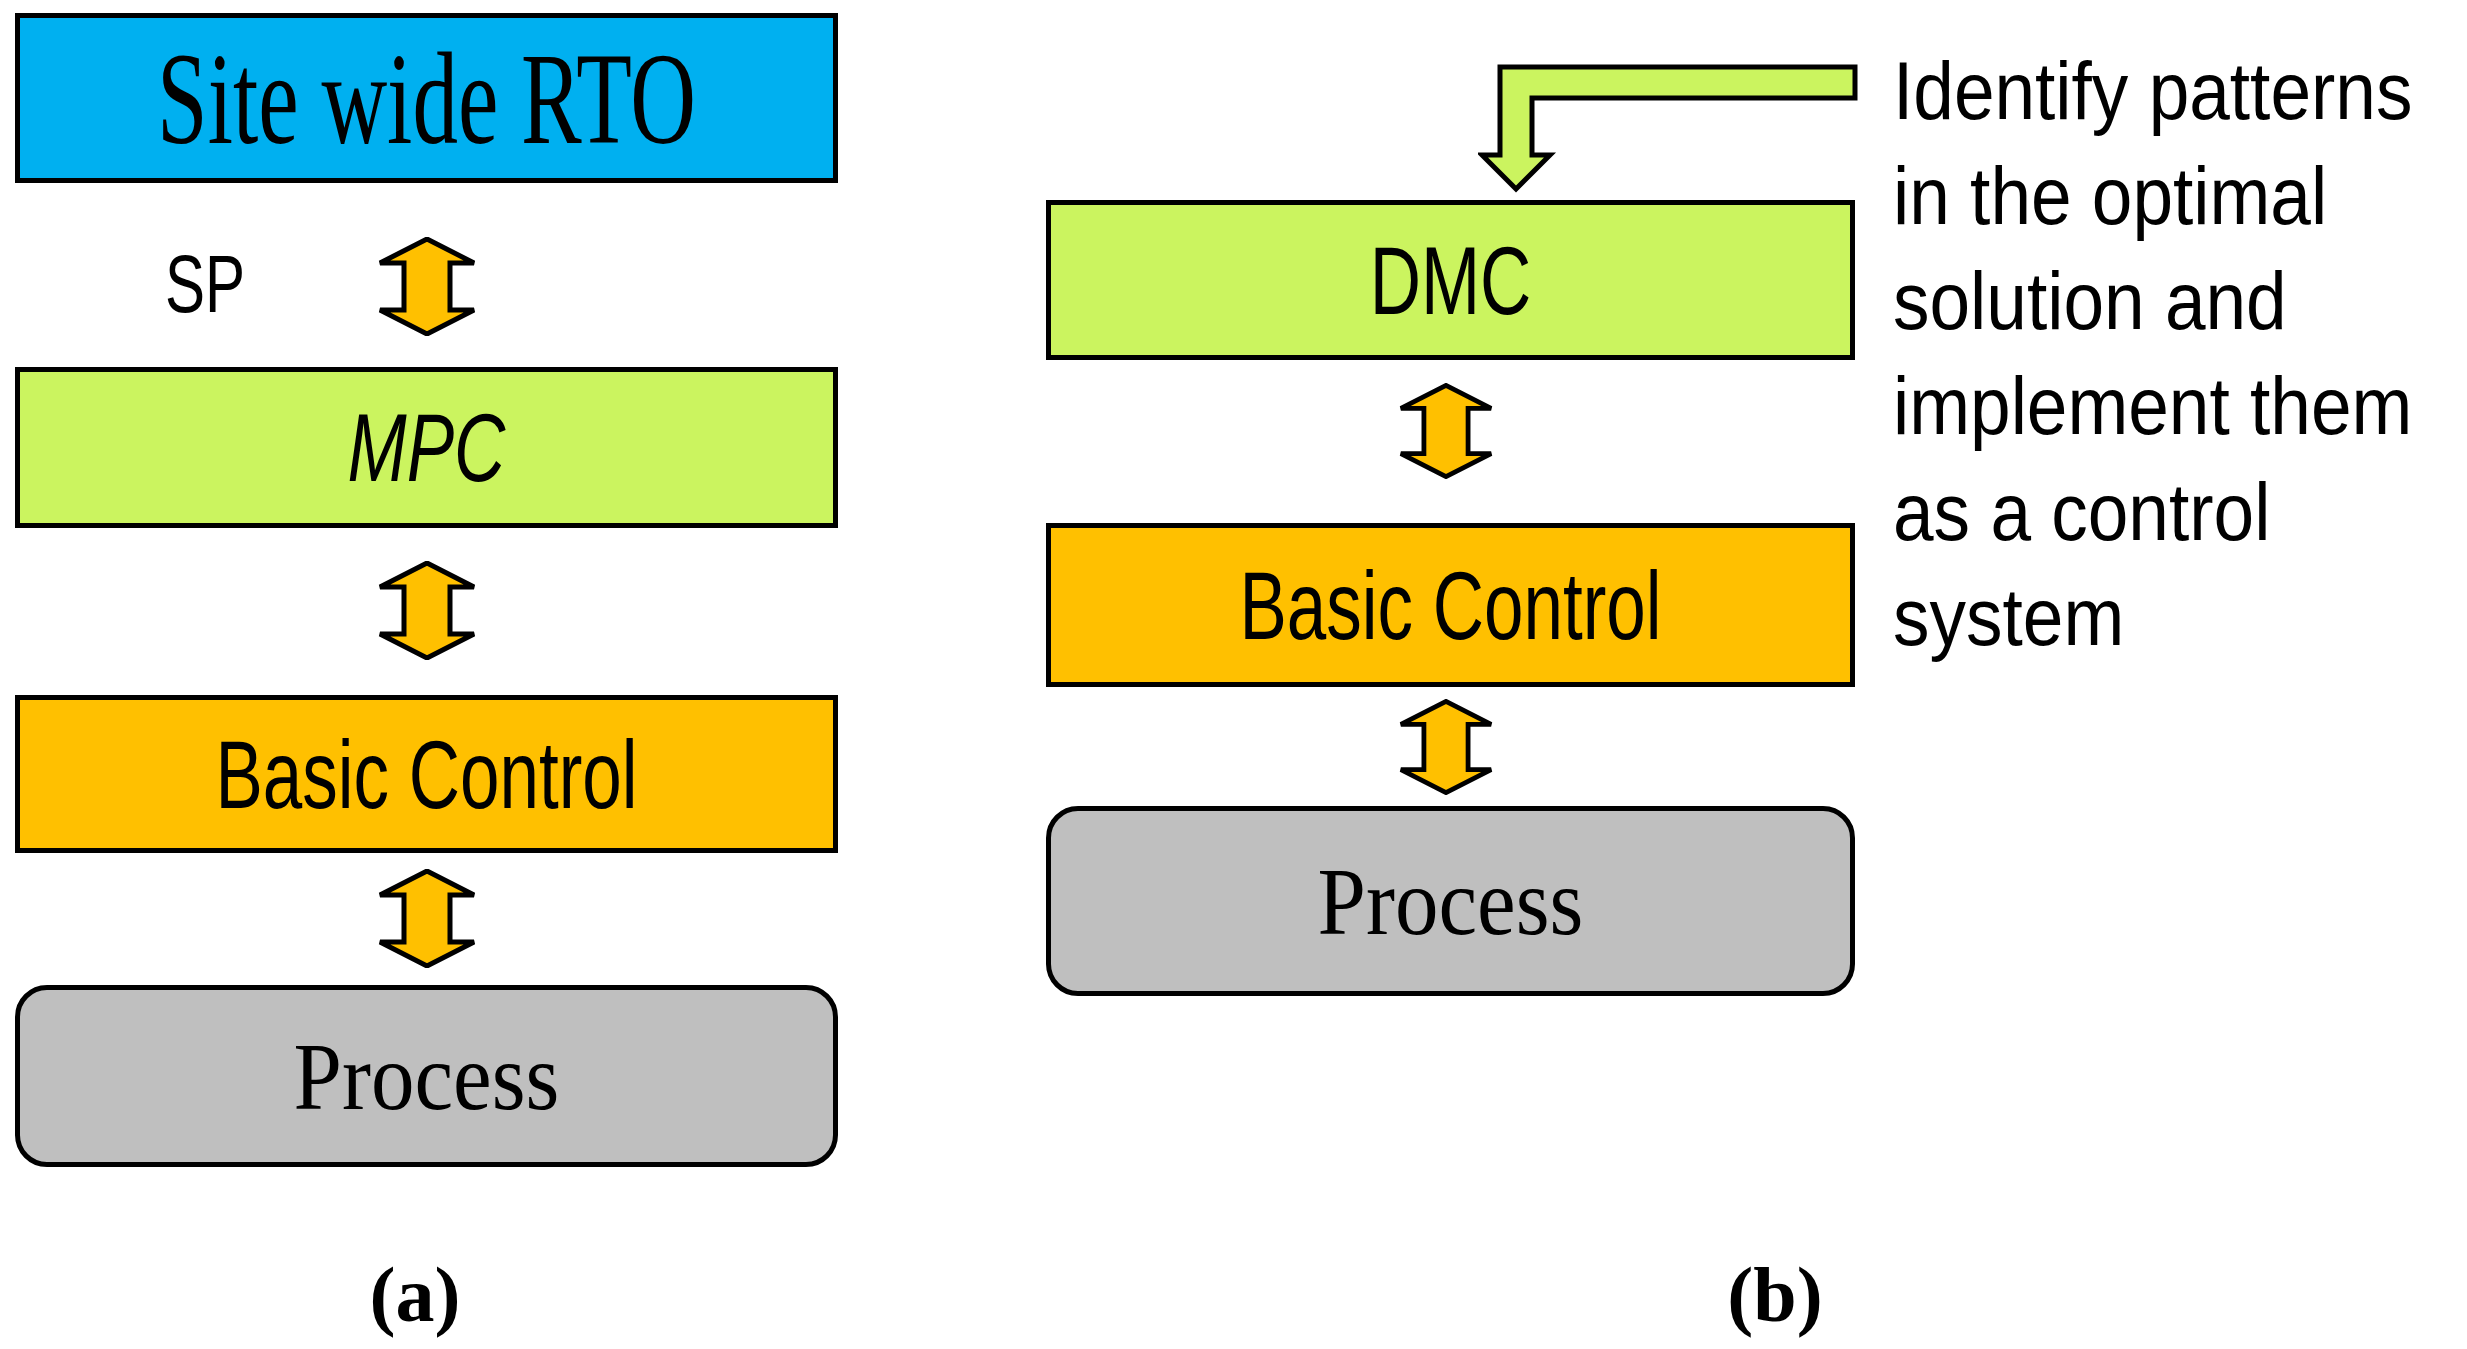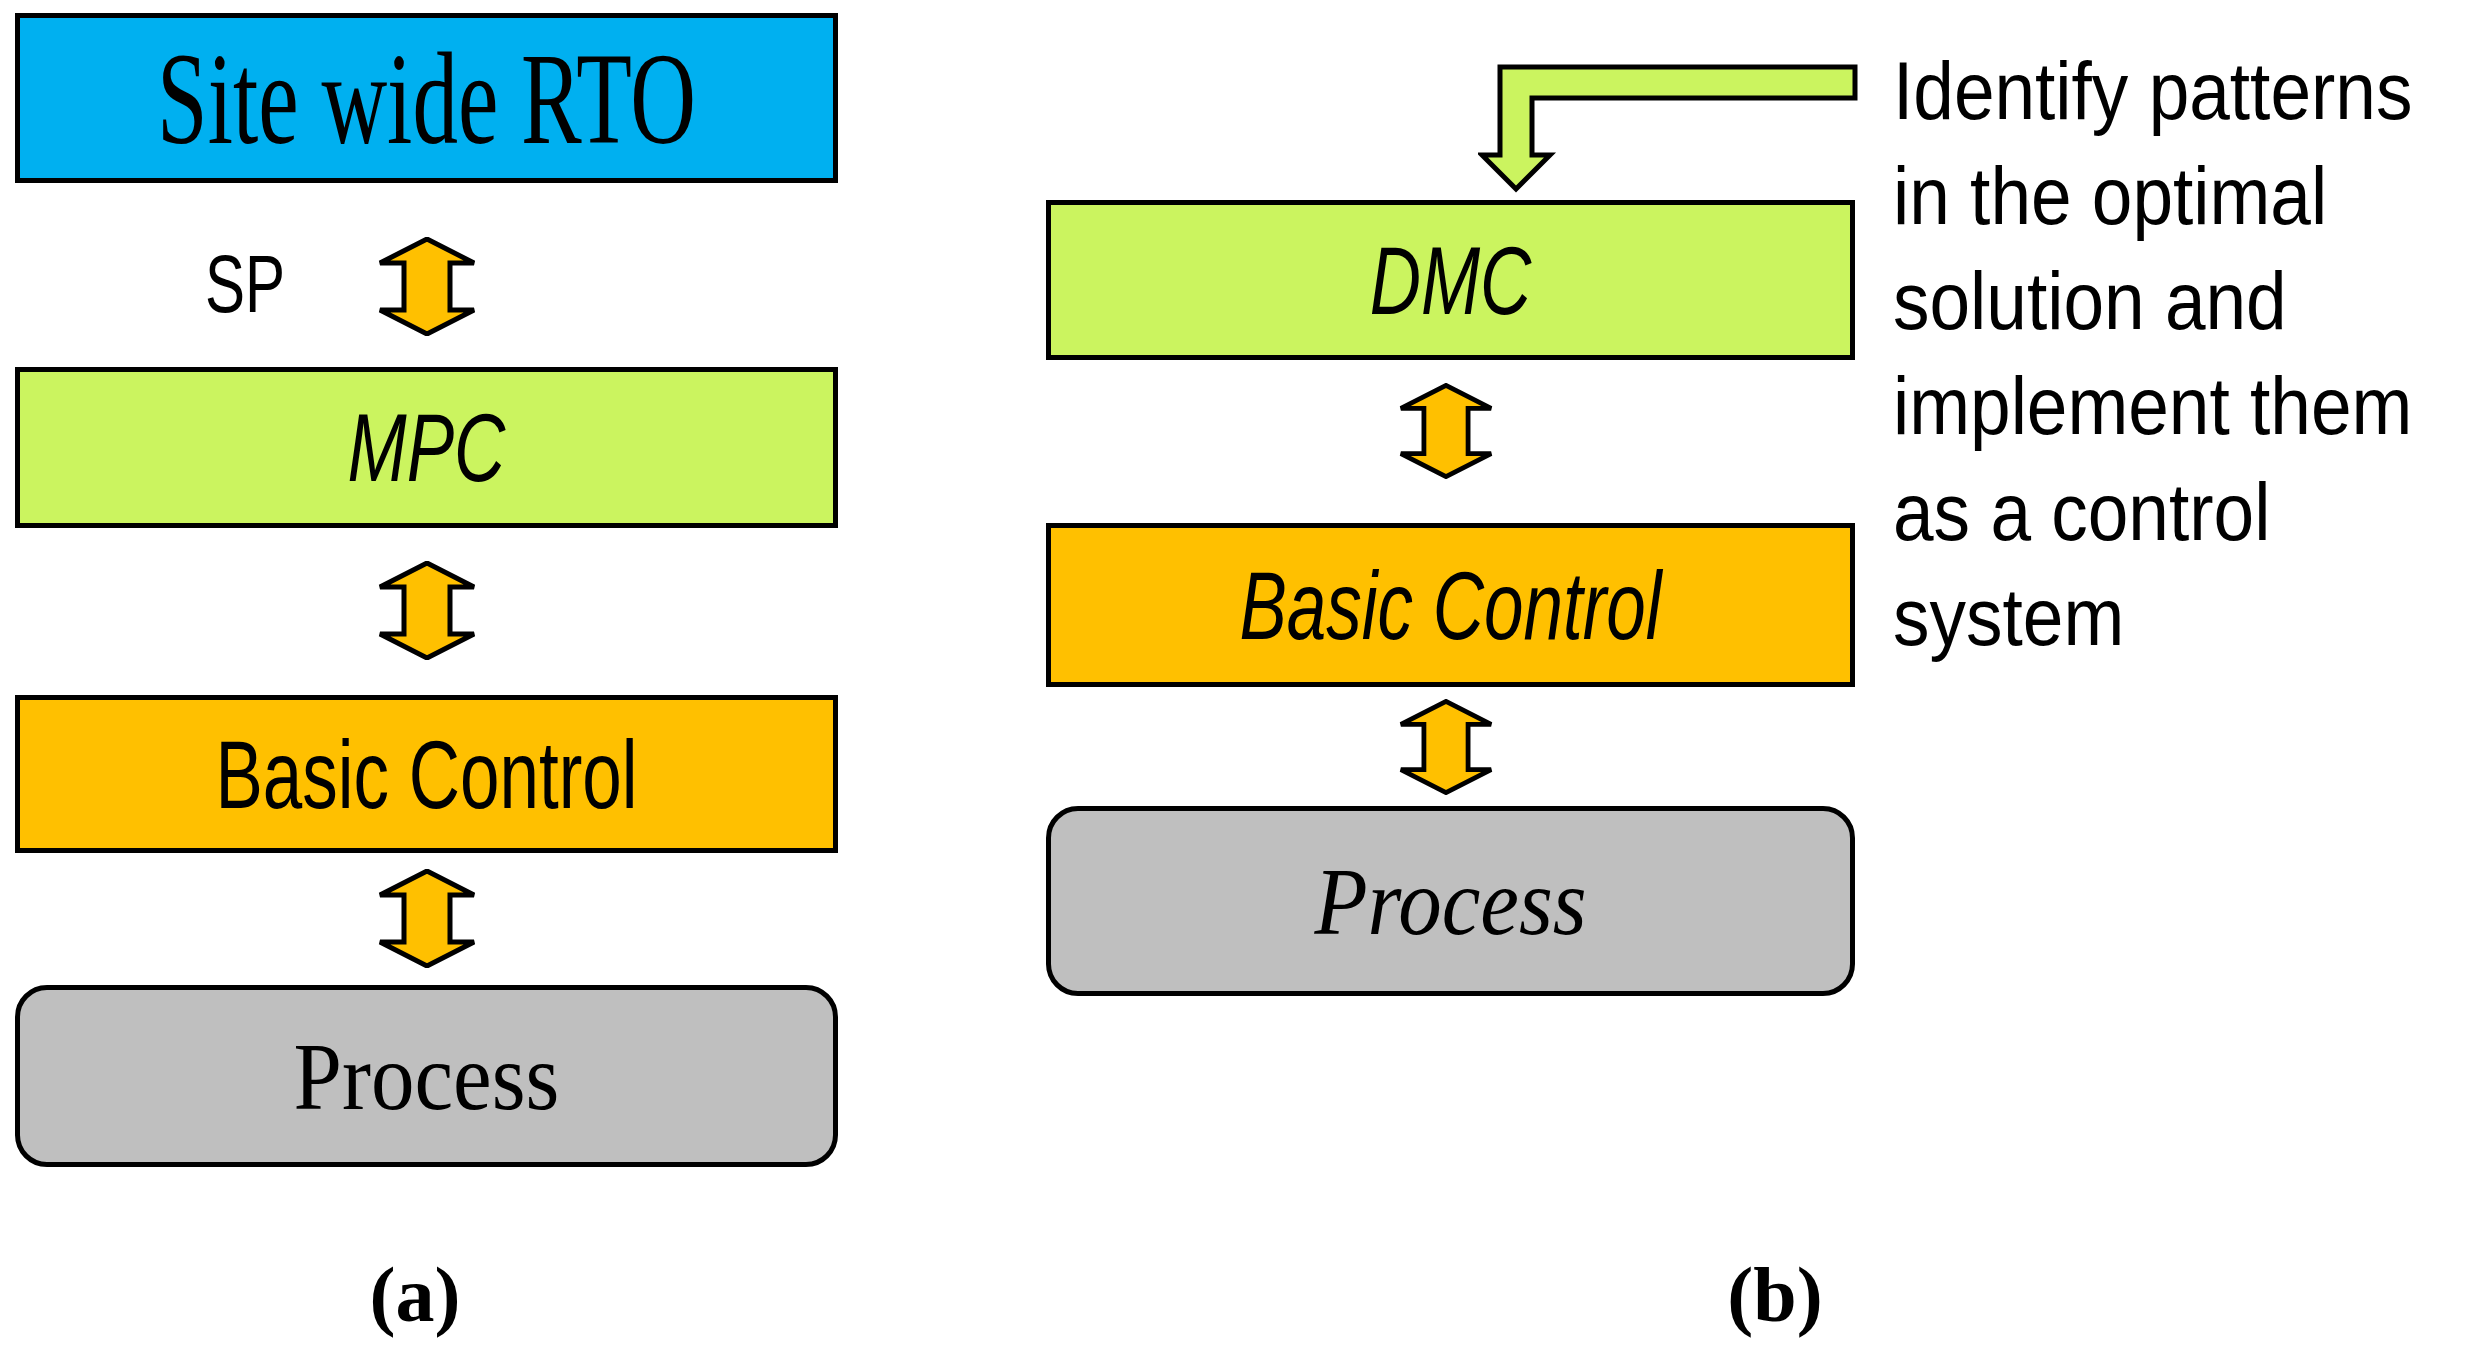--- a/index.html
+++ b/index.html
@@ -2,37 +2,37 @@
 <html style="--box-blue: #00B0F0; --box-green: #CBF45F; --box-orange: #FFC000; --box-gray: #BFBFBF; --arrow-orange: #FFC000; --arrow-green: #CBF45F; --outline-black: #000000;"><head>
 <meta charset="utf-8">
 <style>
   html,body{margin:0;padding:0;background:#ffffff;}
   body{font-family:"Liberation Sans",sans-serif;}
   .canvas{position:relative;width:2467px;height:1349px;background:#ffffff;overflow:hidden;}
 
   .box{position:absolute;box-sizing:border-box;border:5px solid var(--outline-black);
        display:flex;align-items:center;justify-content:center;}
   .col-a{left:15px;width:823px;}
-  .col-b{left:1046px;width:809px;font-style:italic;}
+  .col-b{left:1046px;width:809px;}
 
   .box-rto{top:13px;height:170px;background:var(--box-blue);}
   .box-mpc{top:367px;height:161px;background:var(--box-green);font-style:italic;}
   .box-basic-a{top:695px;height:158px;background:var(--box-orange);}
   .box-process-a{top:985px;height:182px;background:var(--box-gray);border-radius:32px;}
   .box-dmc{top:200px;height:160px;background:var(--box-green);}
   .box-basic-b{top:523px;height:164px;background:var(--box-orange);}
   .box-process-b{top:806px;height:190px;background:var(--box-gray);border-radius:32px;}
 
   .lbl{display:inline-block;color:#000;white-space:nowrap;line-height:1;}
   .serif{font-family:"Liberation Serif",serif;}
   .lbl-rto{font-size:91px;transform:scaleY(1.45);}
   .lbl-sans{font-size:71px;transform:scaleY(1.35);}
   .lbl-process{font-size:87px;transform:scaleY(1.1);}
 
-  .sp{position:absolute;left:165px;top:244px;width:120px;text-align:right;}
+  .sp{position:absolute;left:165px;top:244px;width:120px;text-align:left;}
   .sp .lbl{font-size:60px;transform:scaleY(1.35);transform-origin:top center;}
 
   .arrow{position:absolute;}
 
   .caption{position:absolute;width:200px;text-align:center;
            font-family:"Liberation Serif",serif;font-weight:bold;font-size:78px;color:#000;line-height:1.1;}
   .cap-a{left:315px;top:1252px;}
   .cap-b{left:1675px;top:1252px;}
 
   .annotation{position:absolute;left:1893px;top:38px;width:574px;

